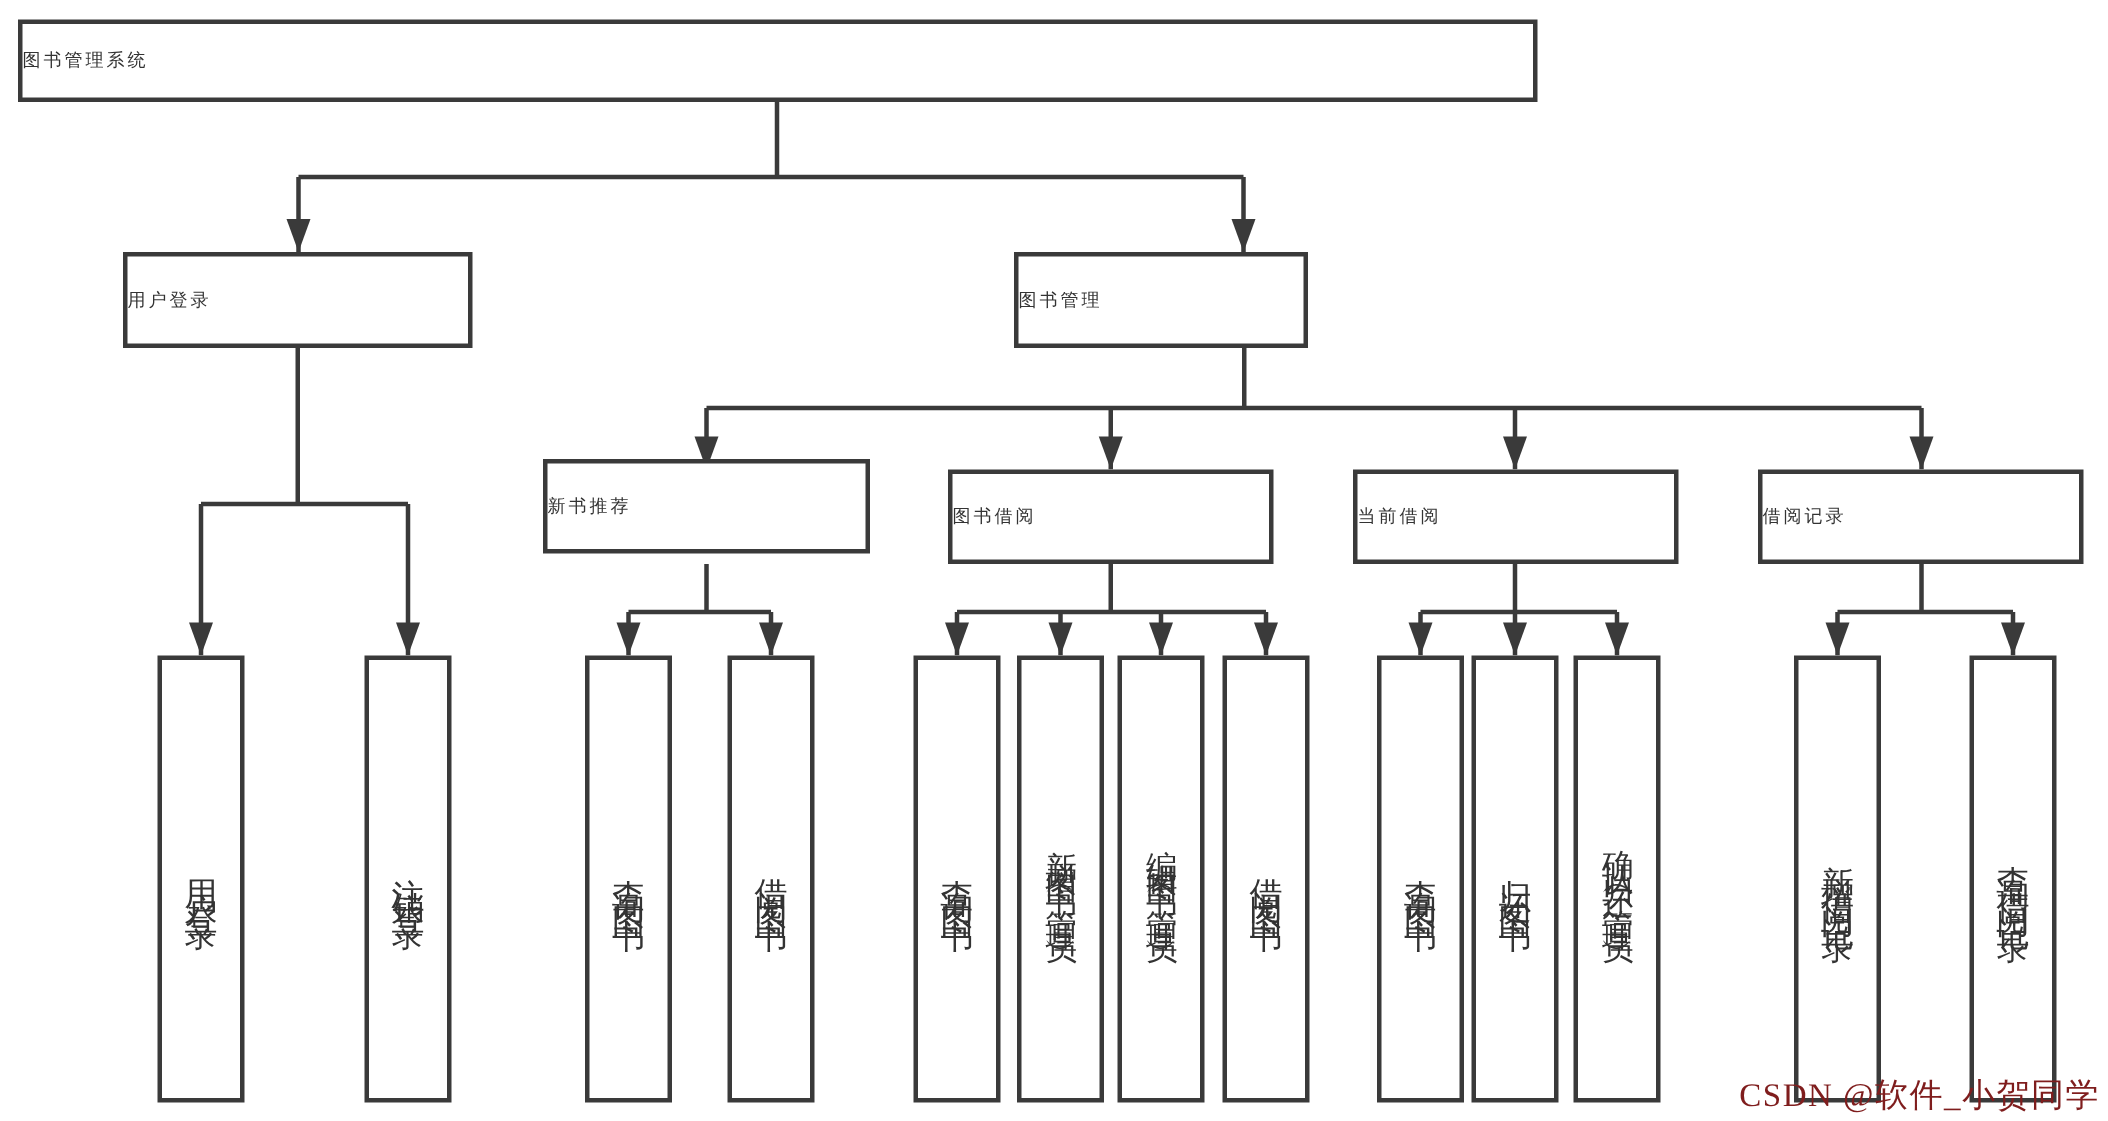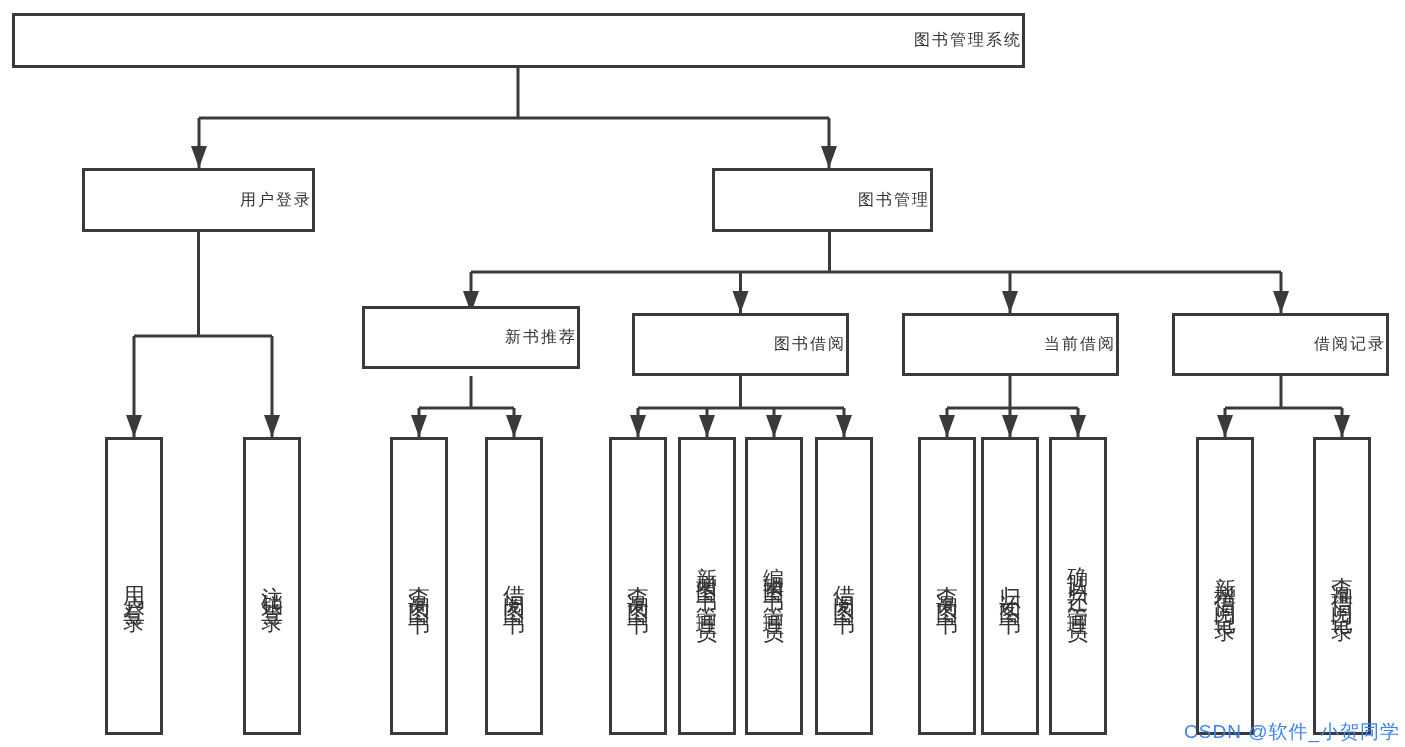--- a/index.html
+++ b/index.html
@@ -22,23 +22,23 @@
     width: 1405px;
     height: 747px;
   }
   .node {
     position: absolute;
     box-sizing: border-box;
     border: 3px solid #3a3a3a;
     background: #ffffff;
     display: flex;
     align-items: center;
-    justify-content: flex-end;
+    justify-content: flex-start;
     color: #333333;
-    font-size: 16px;
+    font-size: 12px;
     letter-spacing: 2px;
     white-space: nowrap;
   }
   .leaf {
     position: absolute;
     box-sizing: border-box;
     border: 3px solid #3a3a3a;
     background: #ffffff;
     display: flex;
     align-items: center;
@@ -57,24 +57,25 @@
     max-height: 290px;
   }
   .leaf.long .vtext {
     font-size: 21px;
     letter-spacing: 8px;
   }
   #watermark {
     position: absolute;
     right: 5px;
     bottom: 2px;
-    font-size: 19px;
-    color: #3b82f6;
+    font-size: 22px;
+    color: #7f1d1d;
     letter-spacing: 1px;
     white-space: nowrap;
+    font-family: Liberation Serif, serif;
   }
 </style>
 </head>
 <body>
 
 <div id="stage">
 
   <svg id="wires" viewBox="0 0 1405 747" xmlns="http://www.w3.org/2000/svg">
     <g stroke="#3a3a3a" stroke-width="3" fill="none">
 
@@ -115,21 +116,21 @@
     </g>
   </svg>
 
   <div class="node" style="left:12px; top:13px; width:1013px; height:55px;">
     <span>图书管理系统</span>
   </div>
 
   <div class="node" style="left:82px; top:168px; width:233px; height:64px;">
     <span>用户登录</span>
   </div>
-  <div class="node" style="left:712px; top:168px; width:221px; height:64px;">
+  <div class="node" style="left:676px; top:168px; width:196px; height:64px;">
     <span>图书管理</span>
   </div>
 
   <div class="node" style="left:362px; top:306px; width:218px; height:63px;">
     <span>新书推荐</span>
   </div>
   <div class="node" style="left:632px; top:313px; width:217px; height:63px;">
     <span>图书借阅</span>
   </div>
   <div class="node" style="left:902px; top:313px; width:217px; height:63px;">

